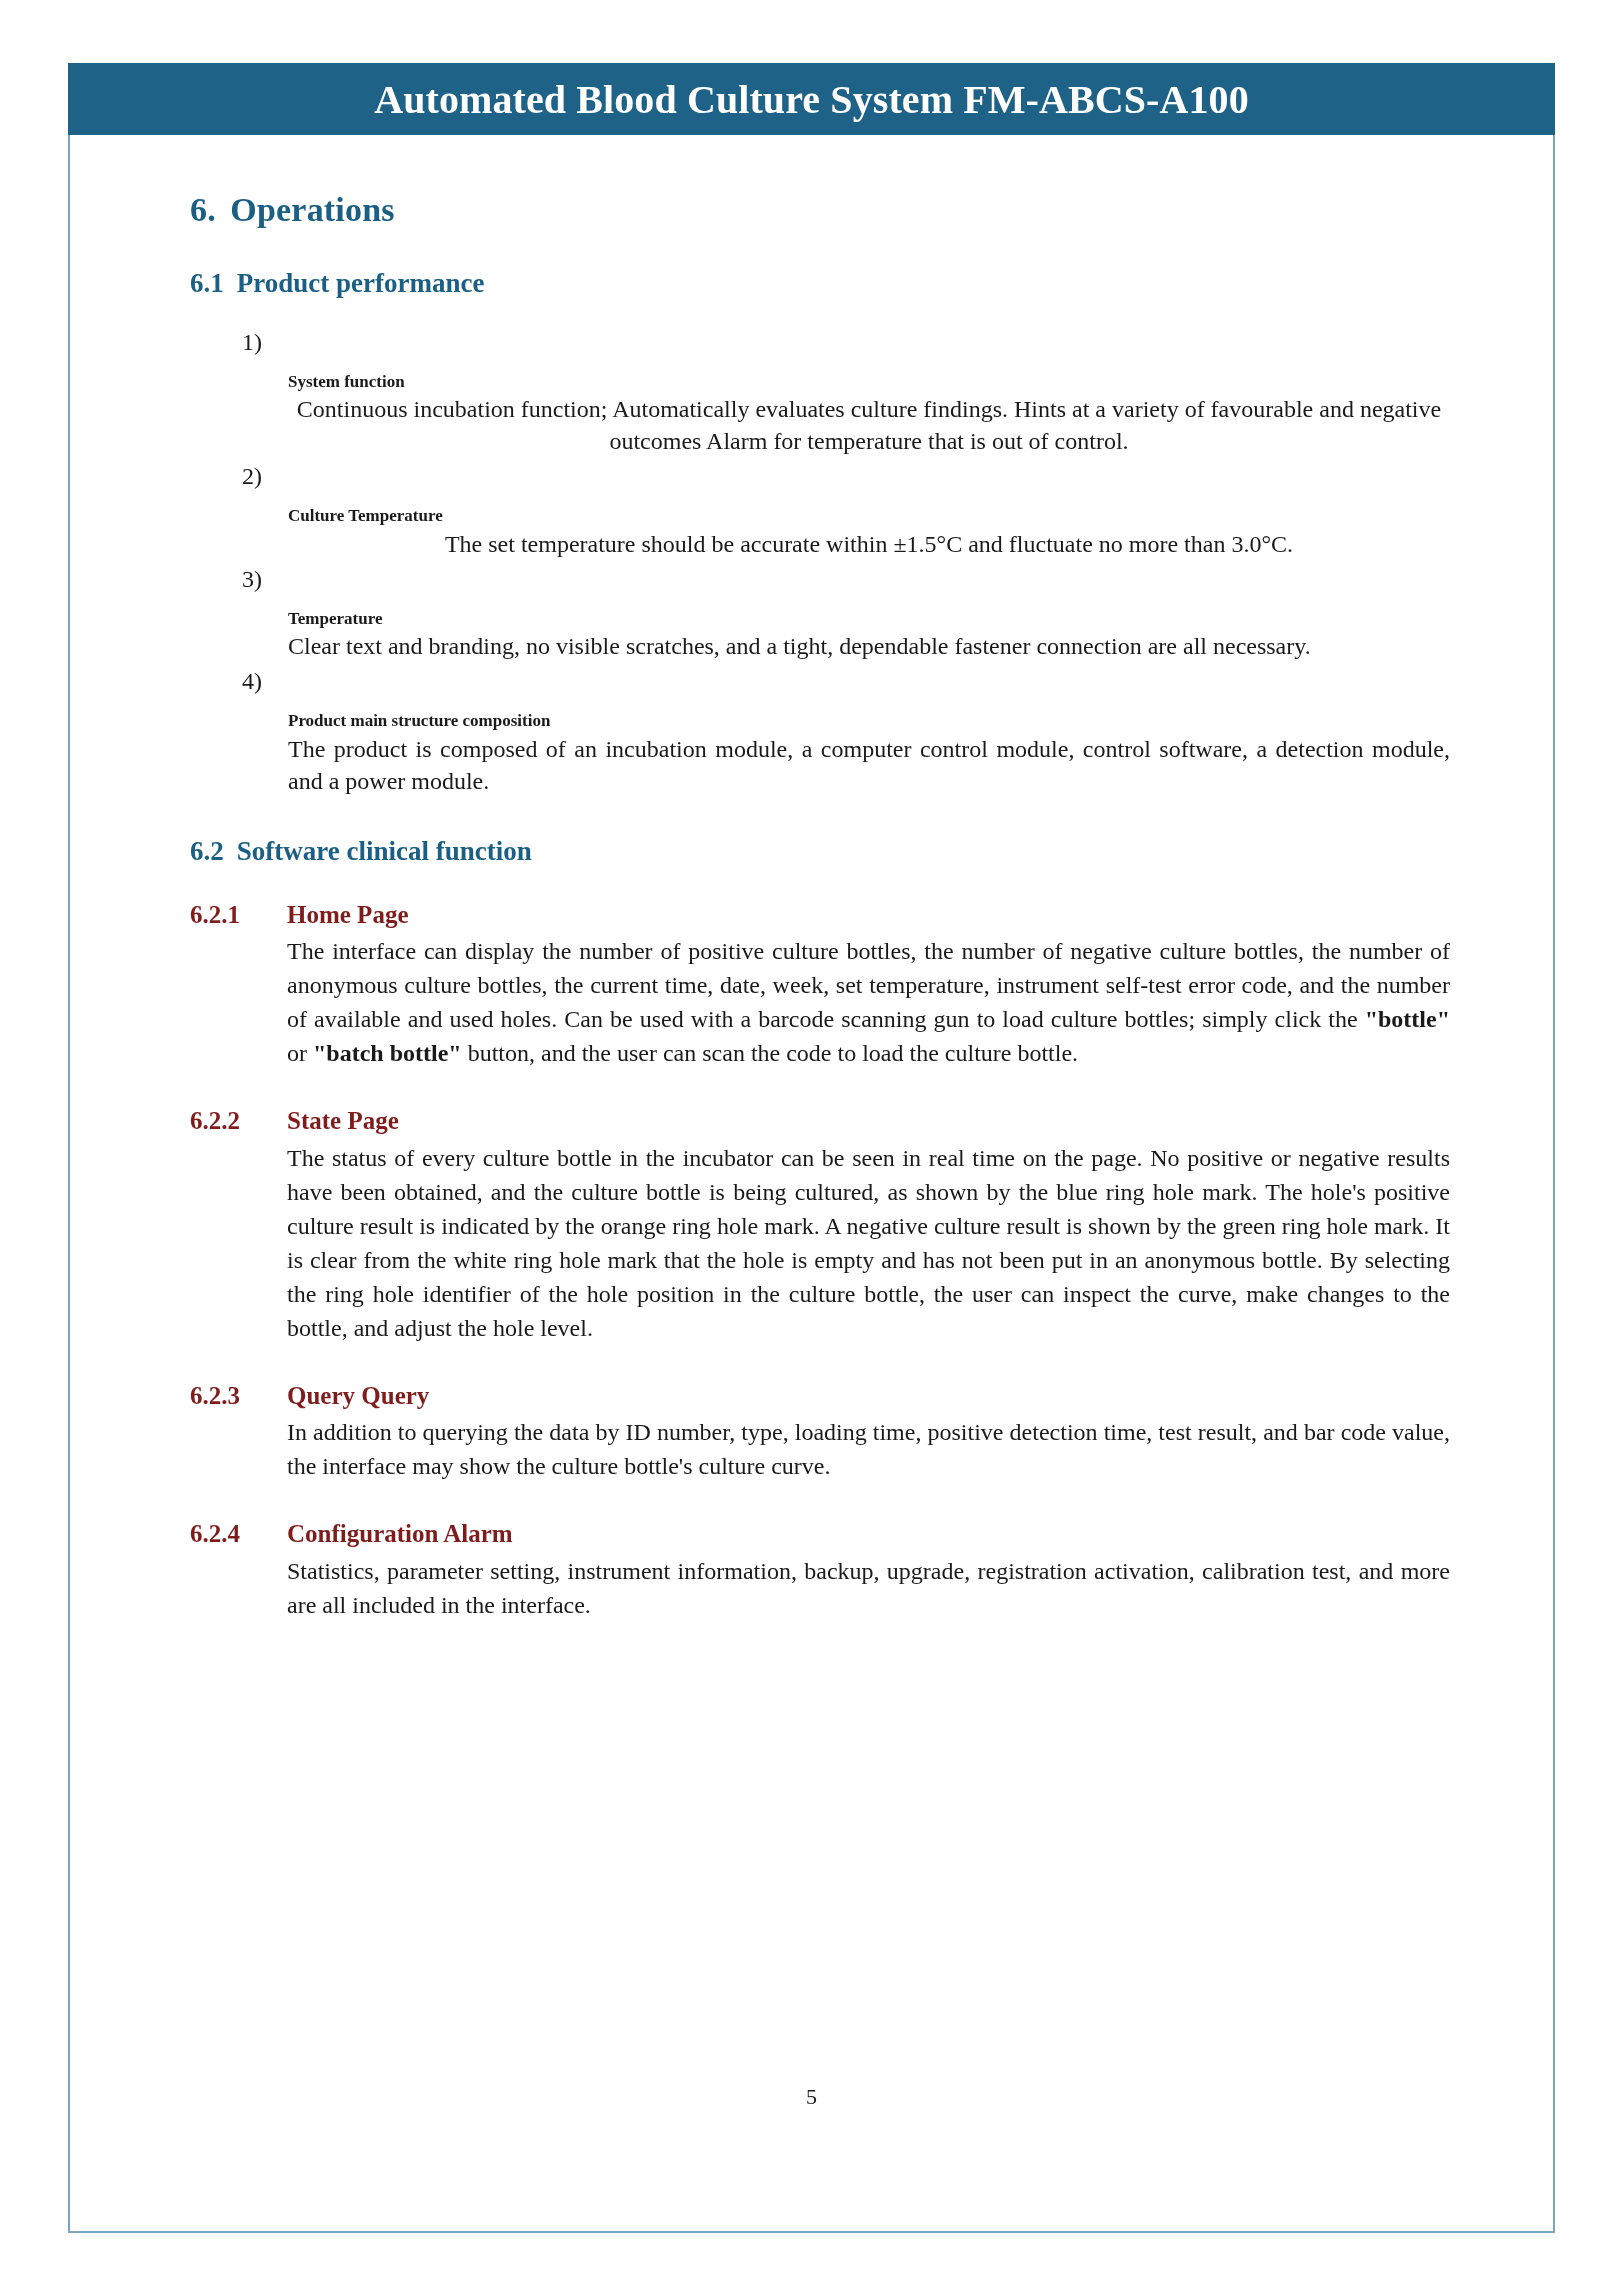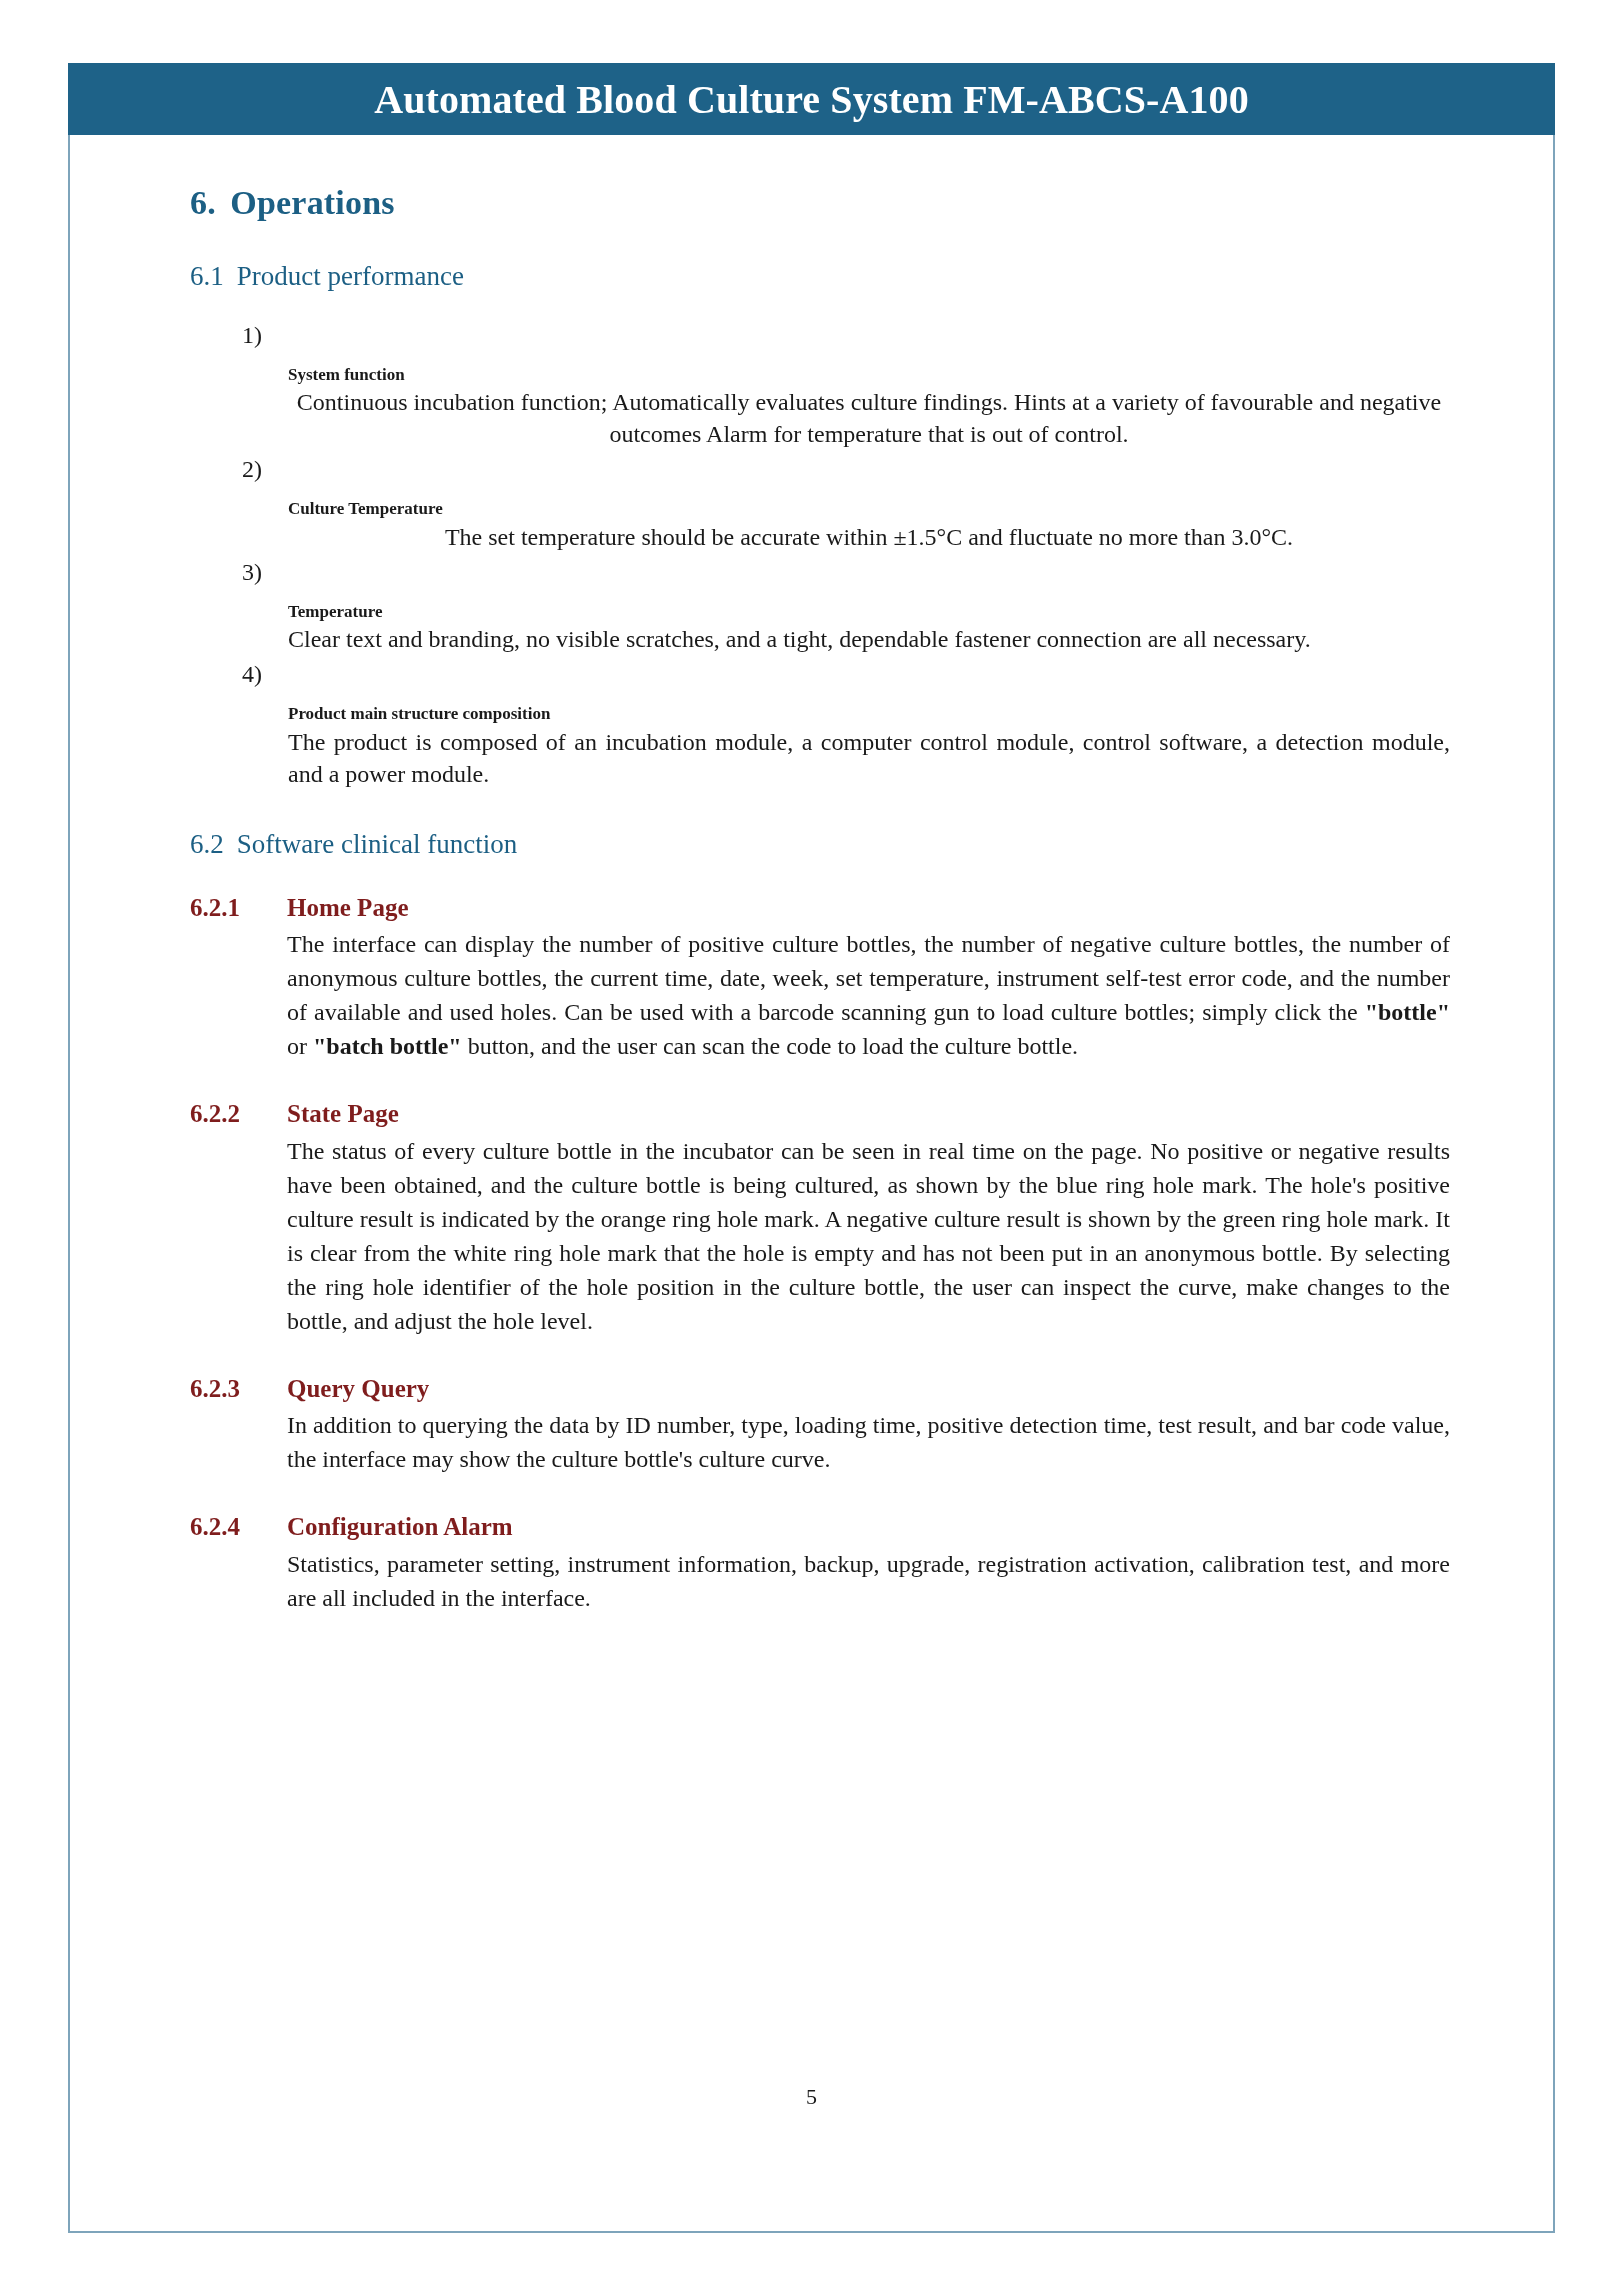--- a/index.html
+++ b/index.html
@@ -45,38 +45,38 @@
   }
   .header-bar .title {
     font-size: 40px;
     font-weight: bold;
     letter-spacing: 0.1px;
     font-family: "Liberation Serif", serif;
   }
   .content {
     position: absolute;
     left: 190px;
-    top: 184px;
+    top: 191px;
     width: 1260px;
     box-sizing: border-box;
   }
   h1.sec {
     font-family: "Liberation Serif", serif;
     color: #1c5f84;
     font-size: 34px;
     font-weight: bold;
     margin: 0 0 0 0;
     letter-spacing: 0.2px;
   }
   h1.sec .num { margin-right: 14.4px; }
   h2.subsec {
     font-family: "Liberation Serif", serif;
     color: #1c5f84;
     font-size: 27px;
-    font-weight: normal;
+    font-weight: bold;
     margin: 39px 0 0 0;
   }
   h2.subsec .num { margin-right: 13px; }
   h3.subsub {
     font-family: "Liberation Serif", serif;
     color: #7f1d1d;
     font-size: 25px;
     font-weight: bold;
     margin: 0;
     display: flex;

